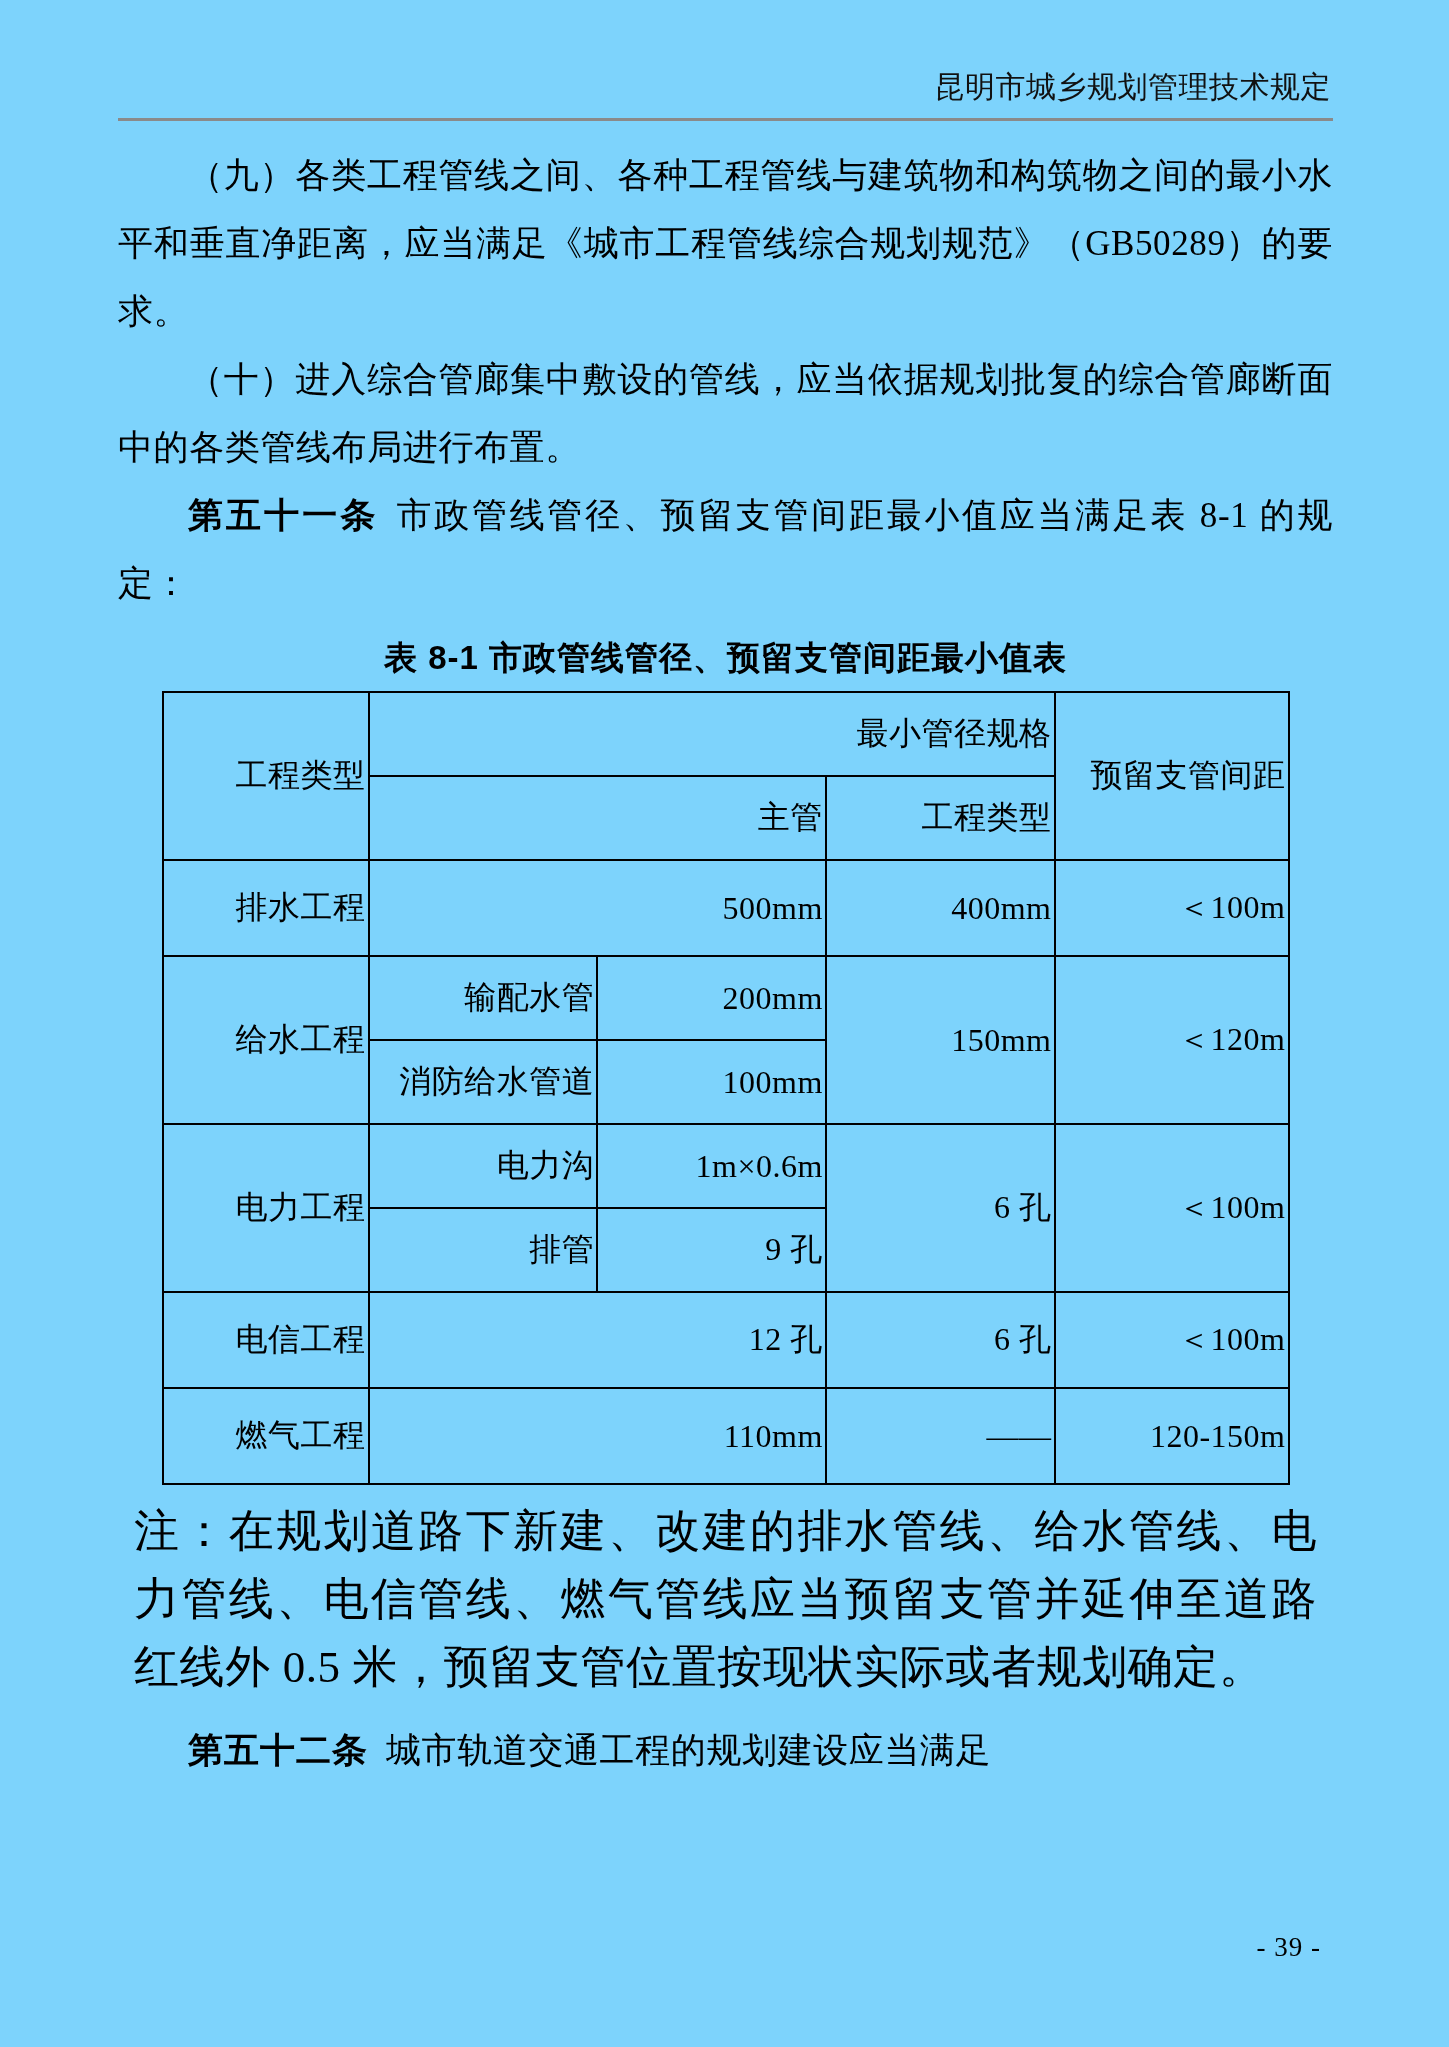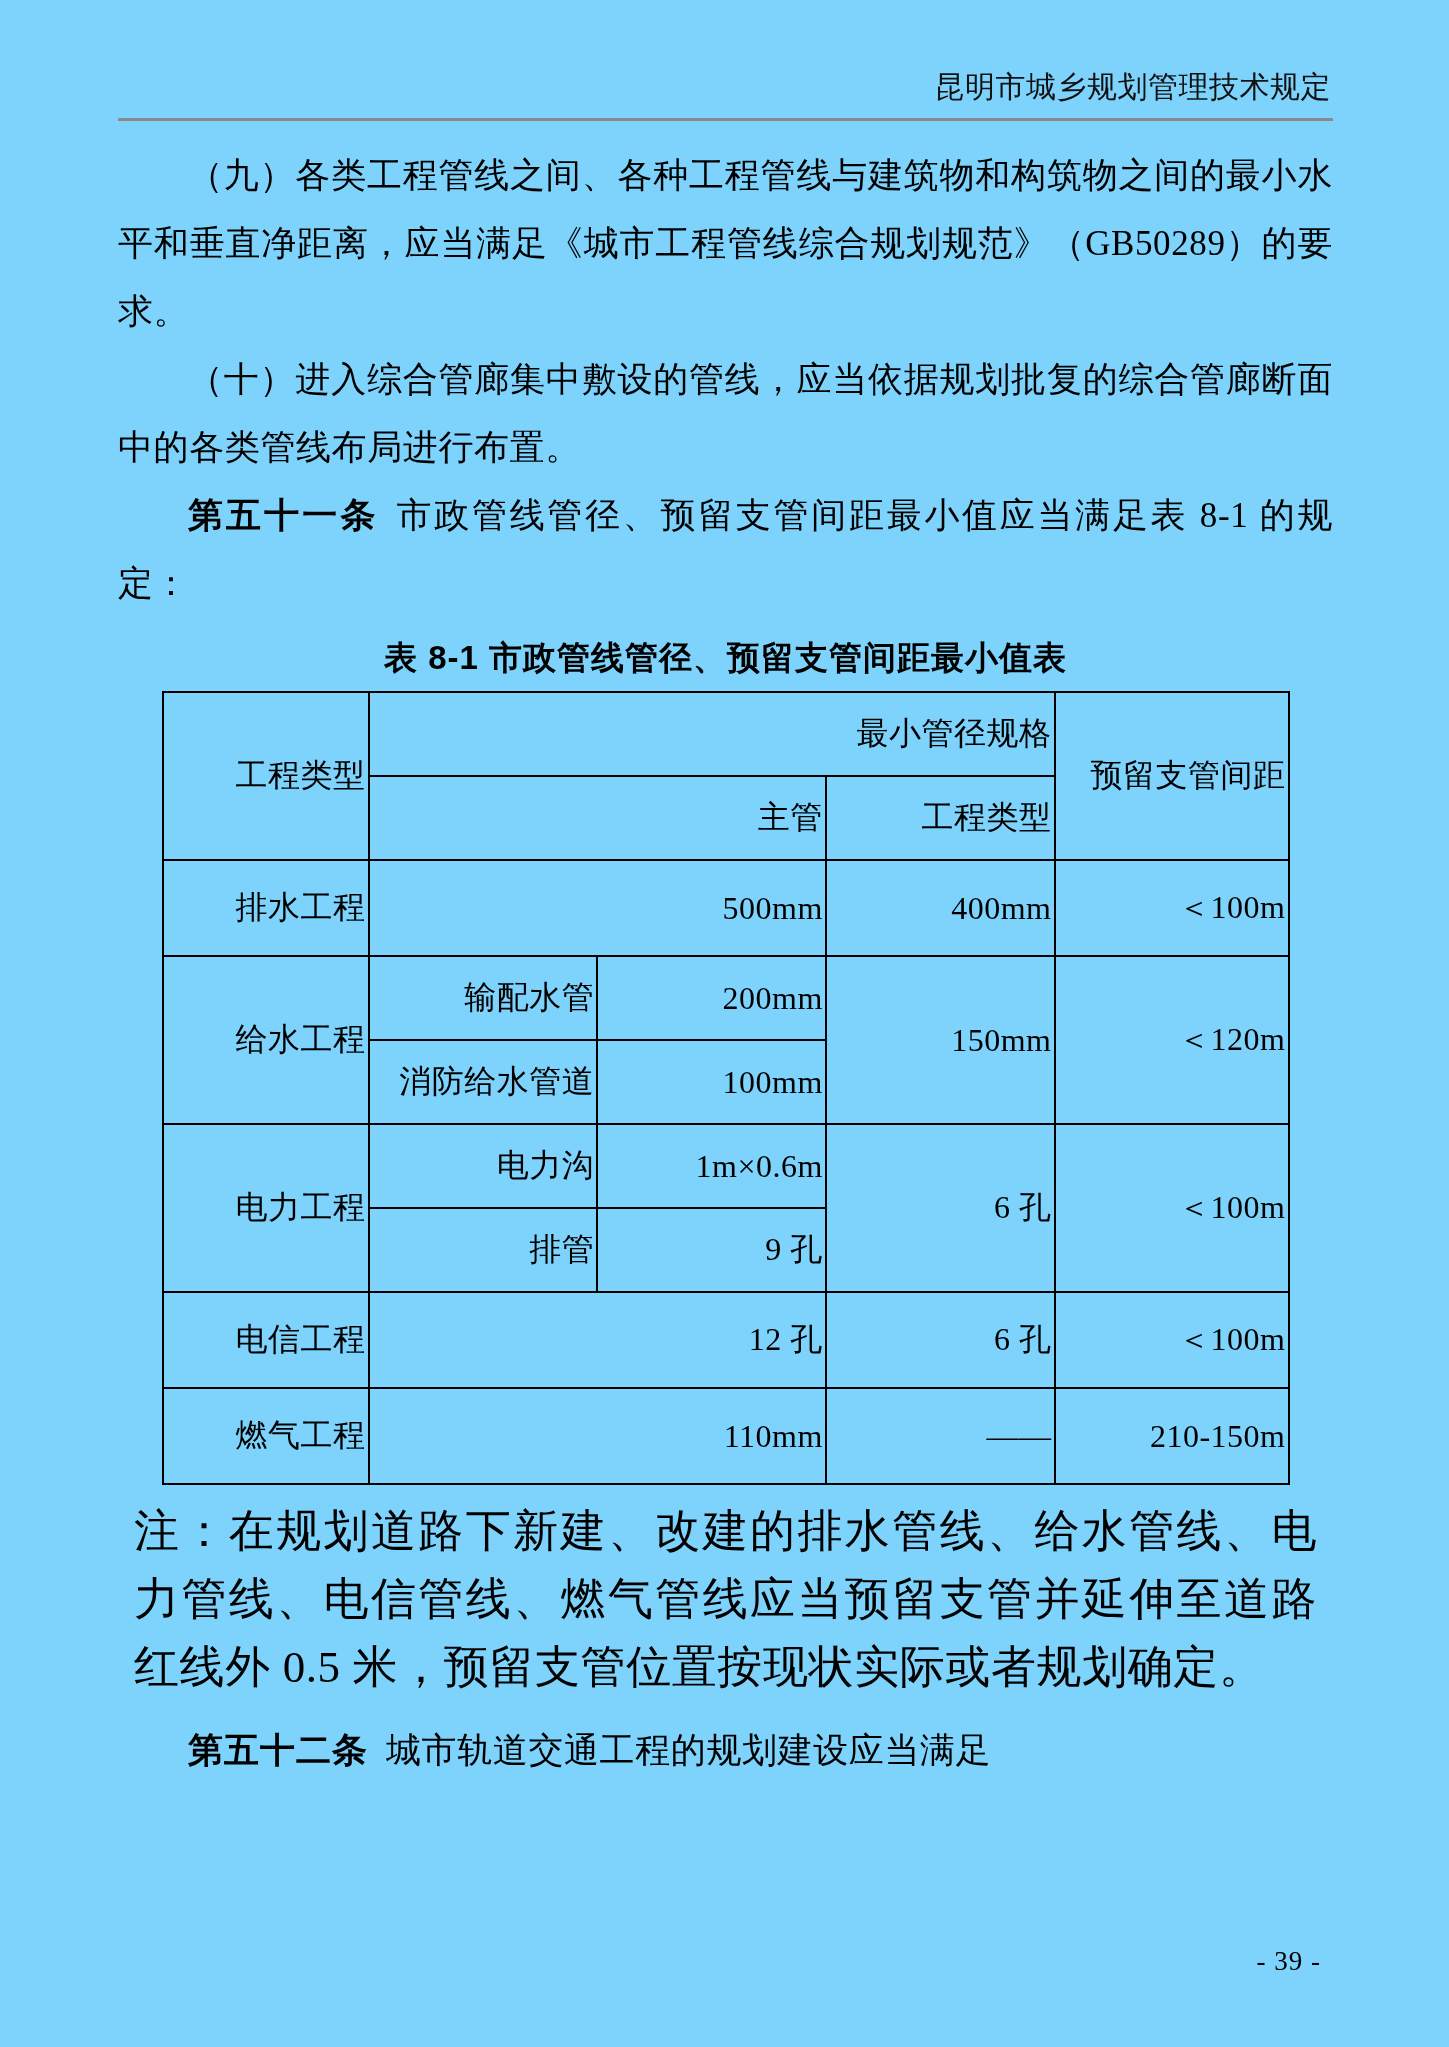--- a/index.html
+++ b/index.html
@@ -109,21 +109,21 @@
   td.c-val    { width: 190px; }
   td.c-branch { width: 198px; }
   td.c-dist   { width: 228px; }
   .rh { height: 74px; }
   .rh-tall { height: 86px; }
 
   
   .page-number {
     position: absolute;
     right: 128px;
-    bottom: 70px;
+    bottom: 84px;
     font-size: 27px;
     font-family: "Liberation Serif", "DejaVu Serif", serif;
     letter-spacing: 1px;
     color: #000;
     margin-left: 32px;
   }
 </style>
 </head>
 <body>
 
@@ -191,21 +191,21 @@
           <td class="h-type rh-tall">电信工程</td>
           <td class="rh-tall" colspan="2">12 孔</td>
           <td class="c-branch rh-tall">6 孔</td>
           <td class="c-dist rh-tall">＜100m</td>
         </tr>
 
         <tr>
           <td class="h-type rh-tall">燃气工程</td>
           <td class="rh-tall" colspan="2">110mm</td>
           <td class="c-branch rh-tall">——</td>
-          <td class="c-dist rh-tall">210-150m</td>
+          <td class="c-dist rh-tall">120-150m</td>
         </tr>
       </tbody>
     </table>
 
     <p class="note-para" style="margin-top:12px;">注：在规划道路下新建、改建的排水管线、给水管线、电力管线、电信管线、燃气管线应当预留支管并延伸至道路红线外 0.5 米，预留支管位置按现状实际或者规划确定。</p>
 
     <p class="para"><span class="art-no">第五十二条</span><span>城市轨道交通工程的规划建设应当满足</span></p>
 
   </div>
 

